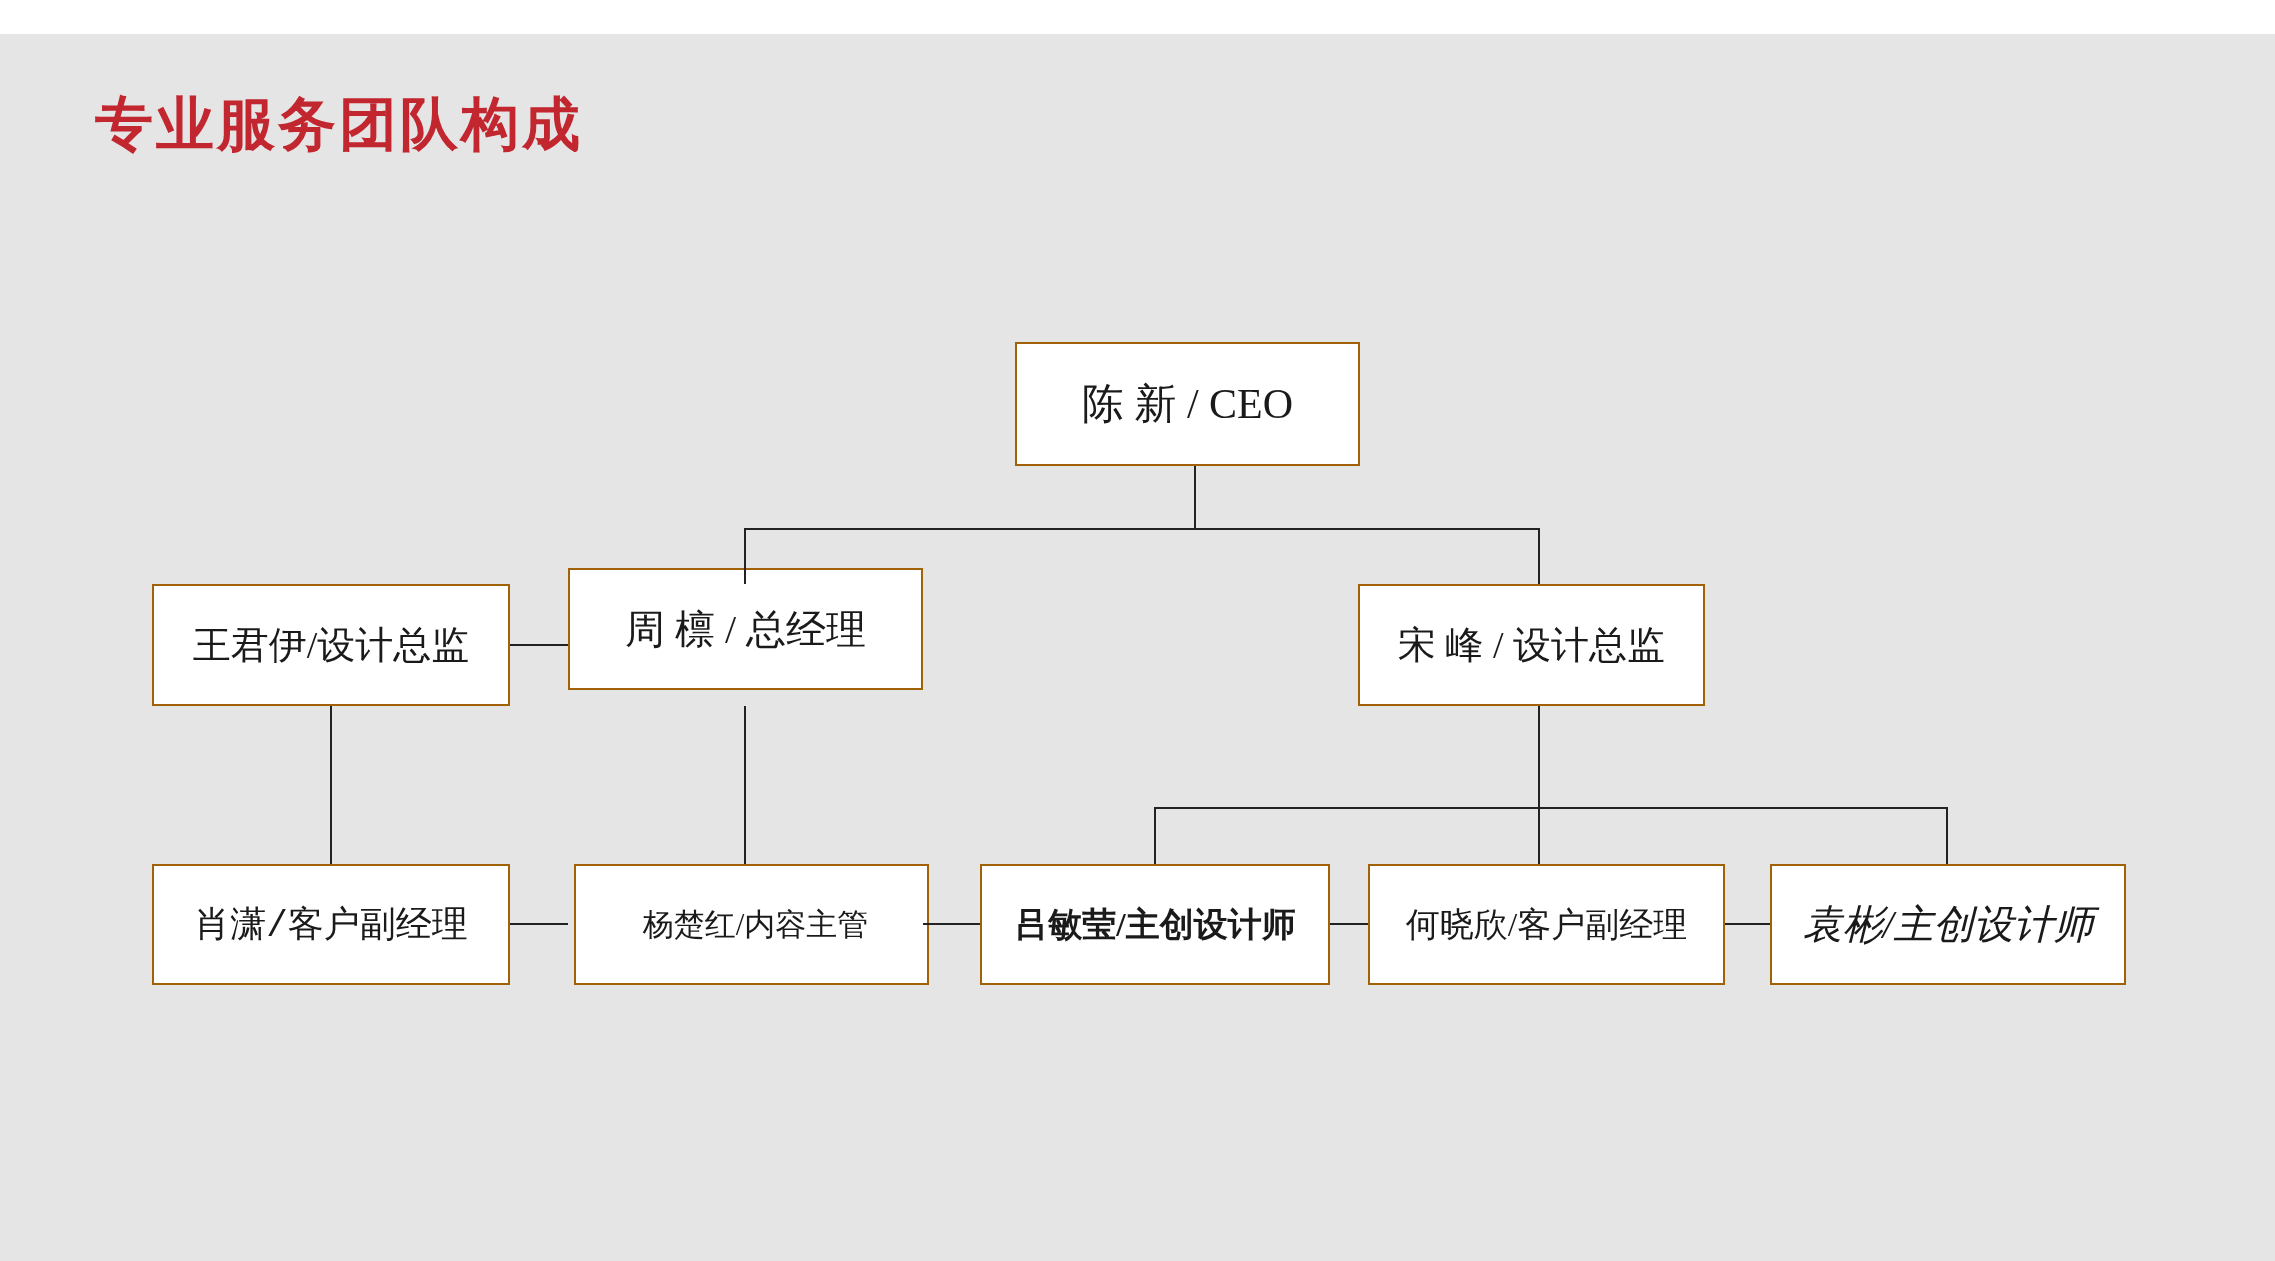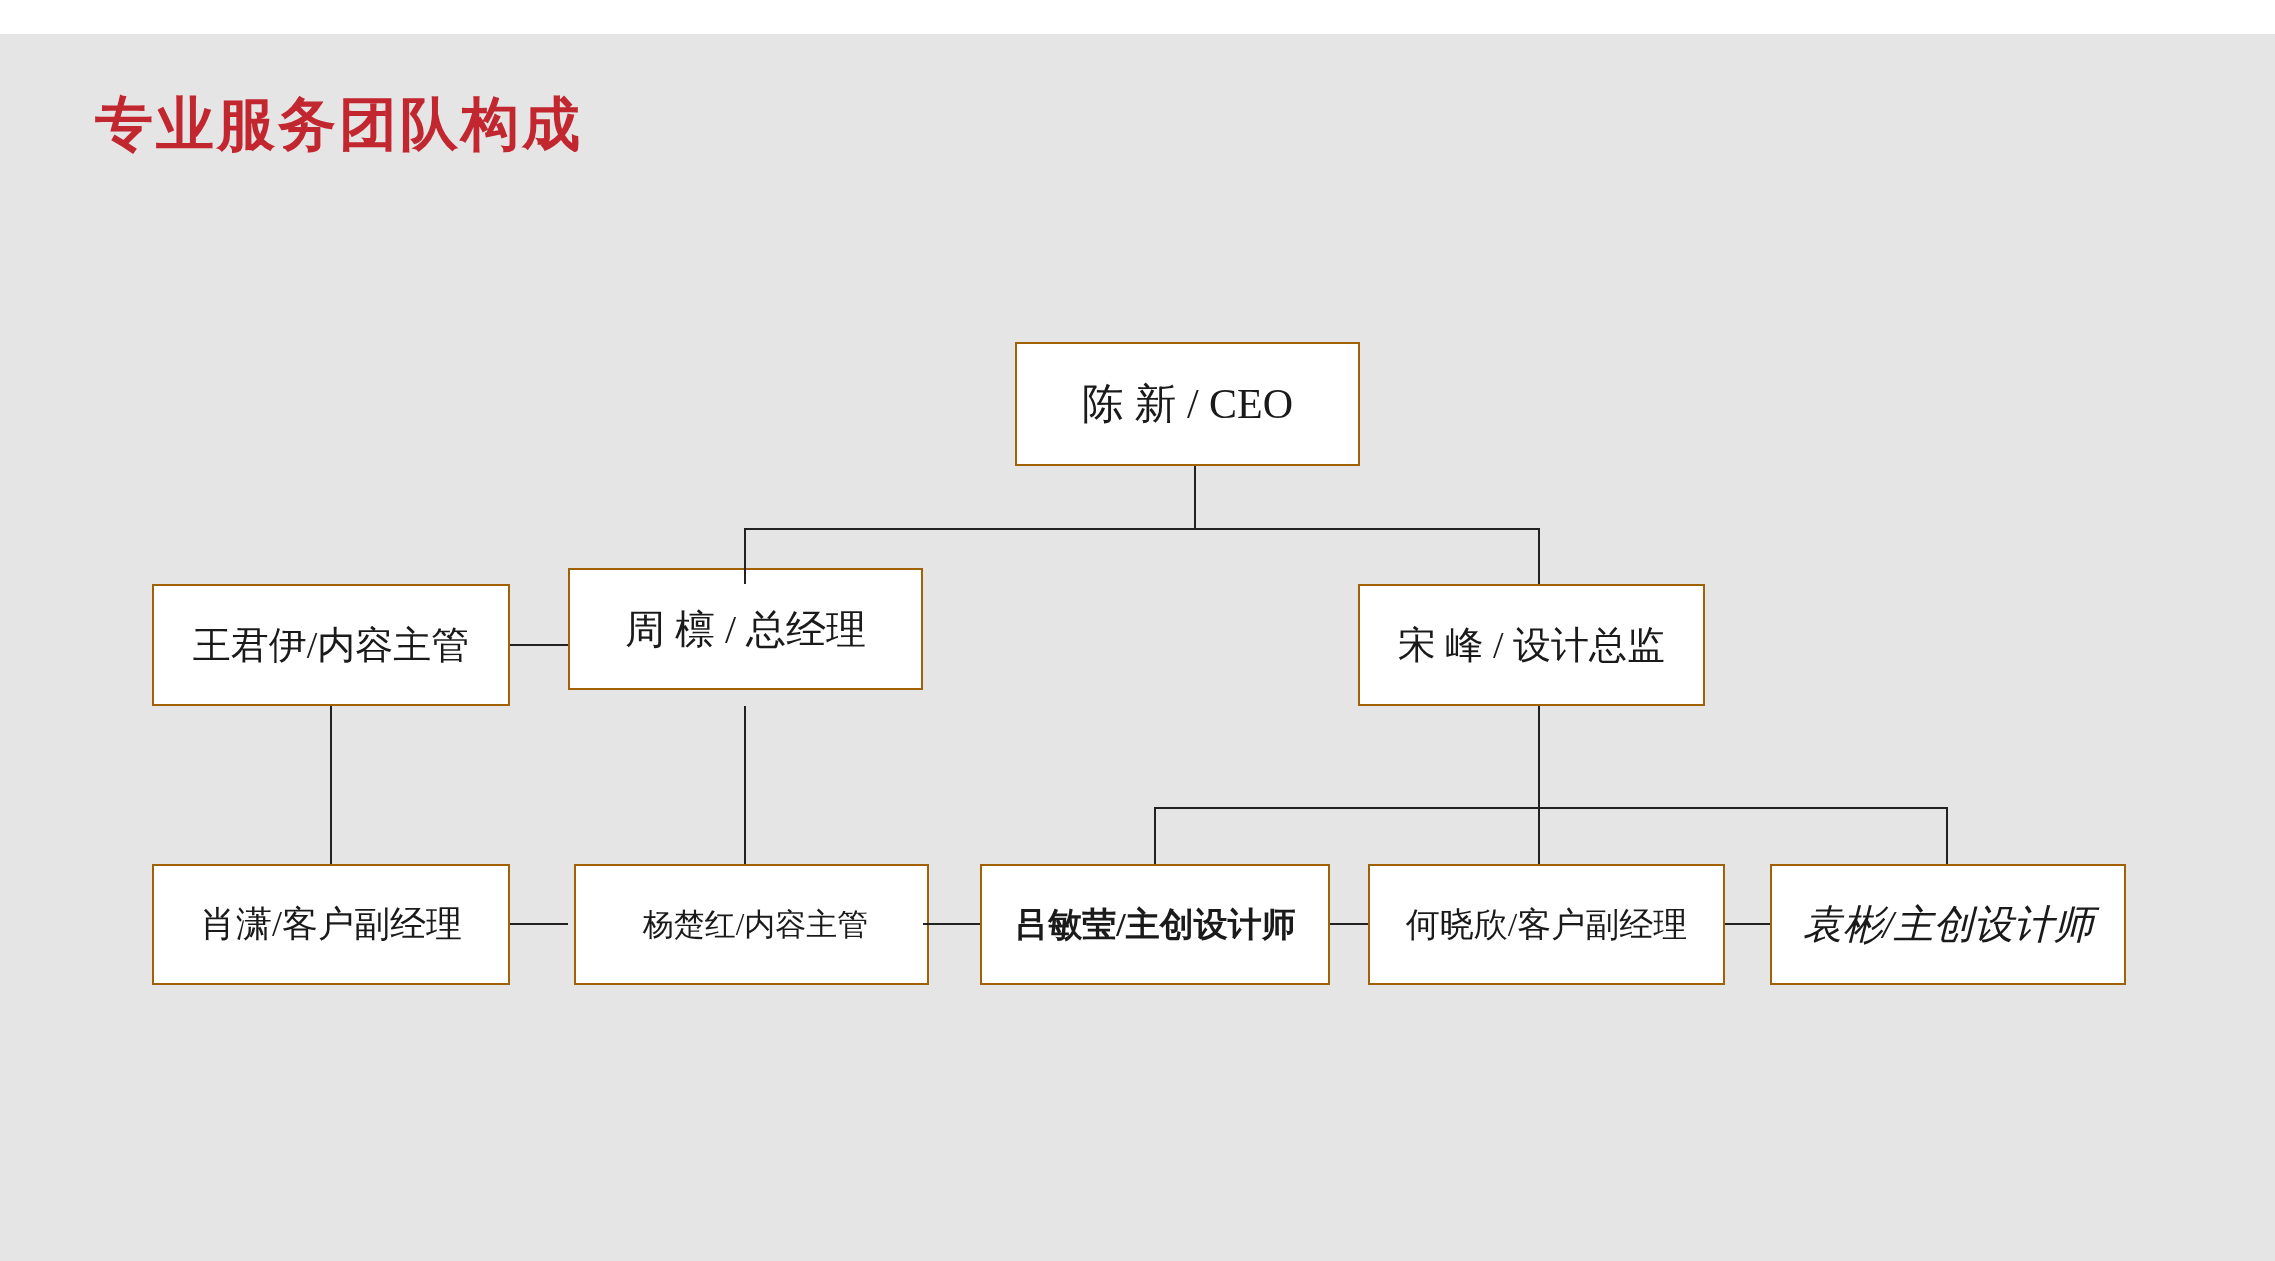--- a/index.html
+++ b/index.html
@@ -40,21 +40,21 @@
     white-space: nowrap;
     font-family: "Liberation Serif", "DejaVu Serif", serif;
   }
   
   #node-ceo        { left:1015px; top:308px; width:345px; height:124px; font-size:42px; }
   
   #node-wang       { left:152px;  top:550px; width:358px; height:122px; font-size:38px; }
   #node-zhou       { left:568px;  top:534px; width:355px; height:122px; font-size:40px; }
   #node-song       { left:1358px; top:550px; width:347px; height:122px; font-size:38px; }
   
-  #node-xiao       { left:152px;  top:830px; width:358px; height:121px; font-size:36px; }
+  #node-xiao       { left:152px;  top:830px; width:358px; height:121px; font-size:36px;font-family:Liberation Mono, monospace; }
   #node-yang       { left:574px;  top:830px; width:355px; height:121px; font-size:31px;padding-left:8px; }
   #node-lv         { left:980px;  top:830px; width:350px; height:121px; font-size:34px;font-weight:bold; }
   #node-he         { left:1368px; top:830px; width:357px; height:121px; font-size:34px; }
   #node-yuan       { left:1770px; top:830px; width:356px; height:121px; font-size:40px;font-style:italic; }
 
   .line {
     position: absolute;
     background: #222222;
   }
   .line.v { width: 2px; }
@@ -80,21 +80,21 @@
 </head>
 <body>
 
 <div class="canvas">
 
   <h1 class="title">专业服务团队构成</h1>
 
   <div>
 
     <div class="node" id="node-ceo">陈 新 / CEO</div>
-    <div class="node" id="node-wang">王君伊/内容主管</div>
+    <div class="node" id="node-wang">王君伊/设计总监</div>
     <div class="node" id="node-zhou">周 檩 / 总经理</div>
     <div class="node" id="node-song">宋 峰 / 设计总监</div>
     <div class="node" id="node-xiao">肖潇/客户副经理</div>
     <div class="node" id="node-yang">杨楚红/内容主管</div>
     <div class="node" id="node-lv">吕敏莹/主创设计师</div>
     <div class="node" id="node-he">何晓欣/客户副经理</div>
     <div class="node" id="node-yuan">袁彬/主创设计师</div>
 
     <div class="line v" id="ln-ceo-down"></div>
     <div class="line h" id="ln-ceo-children"></div>

